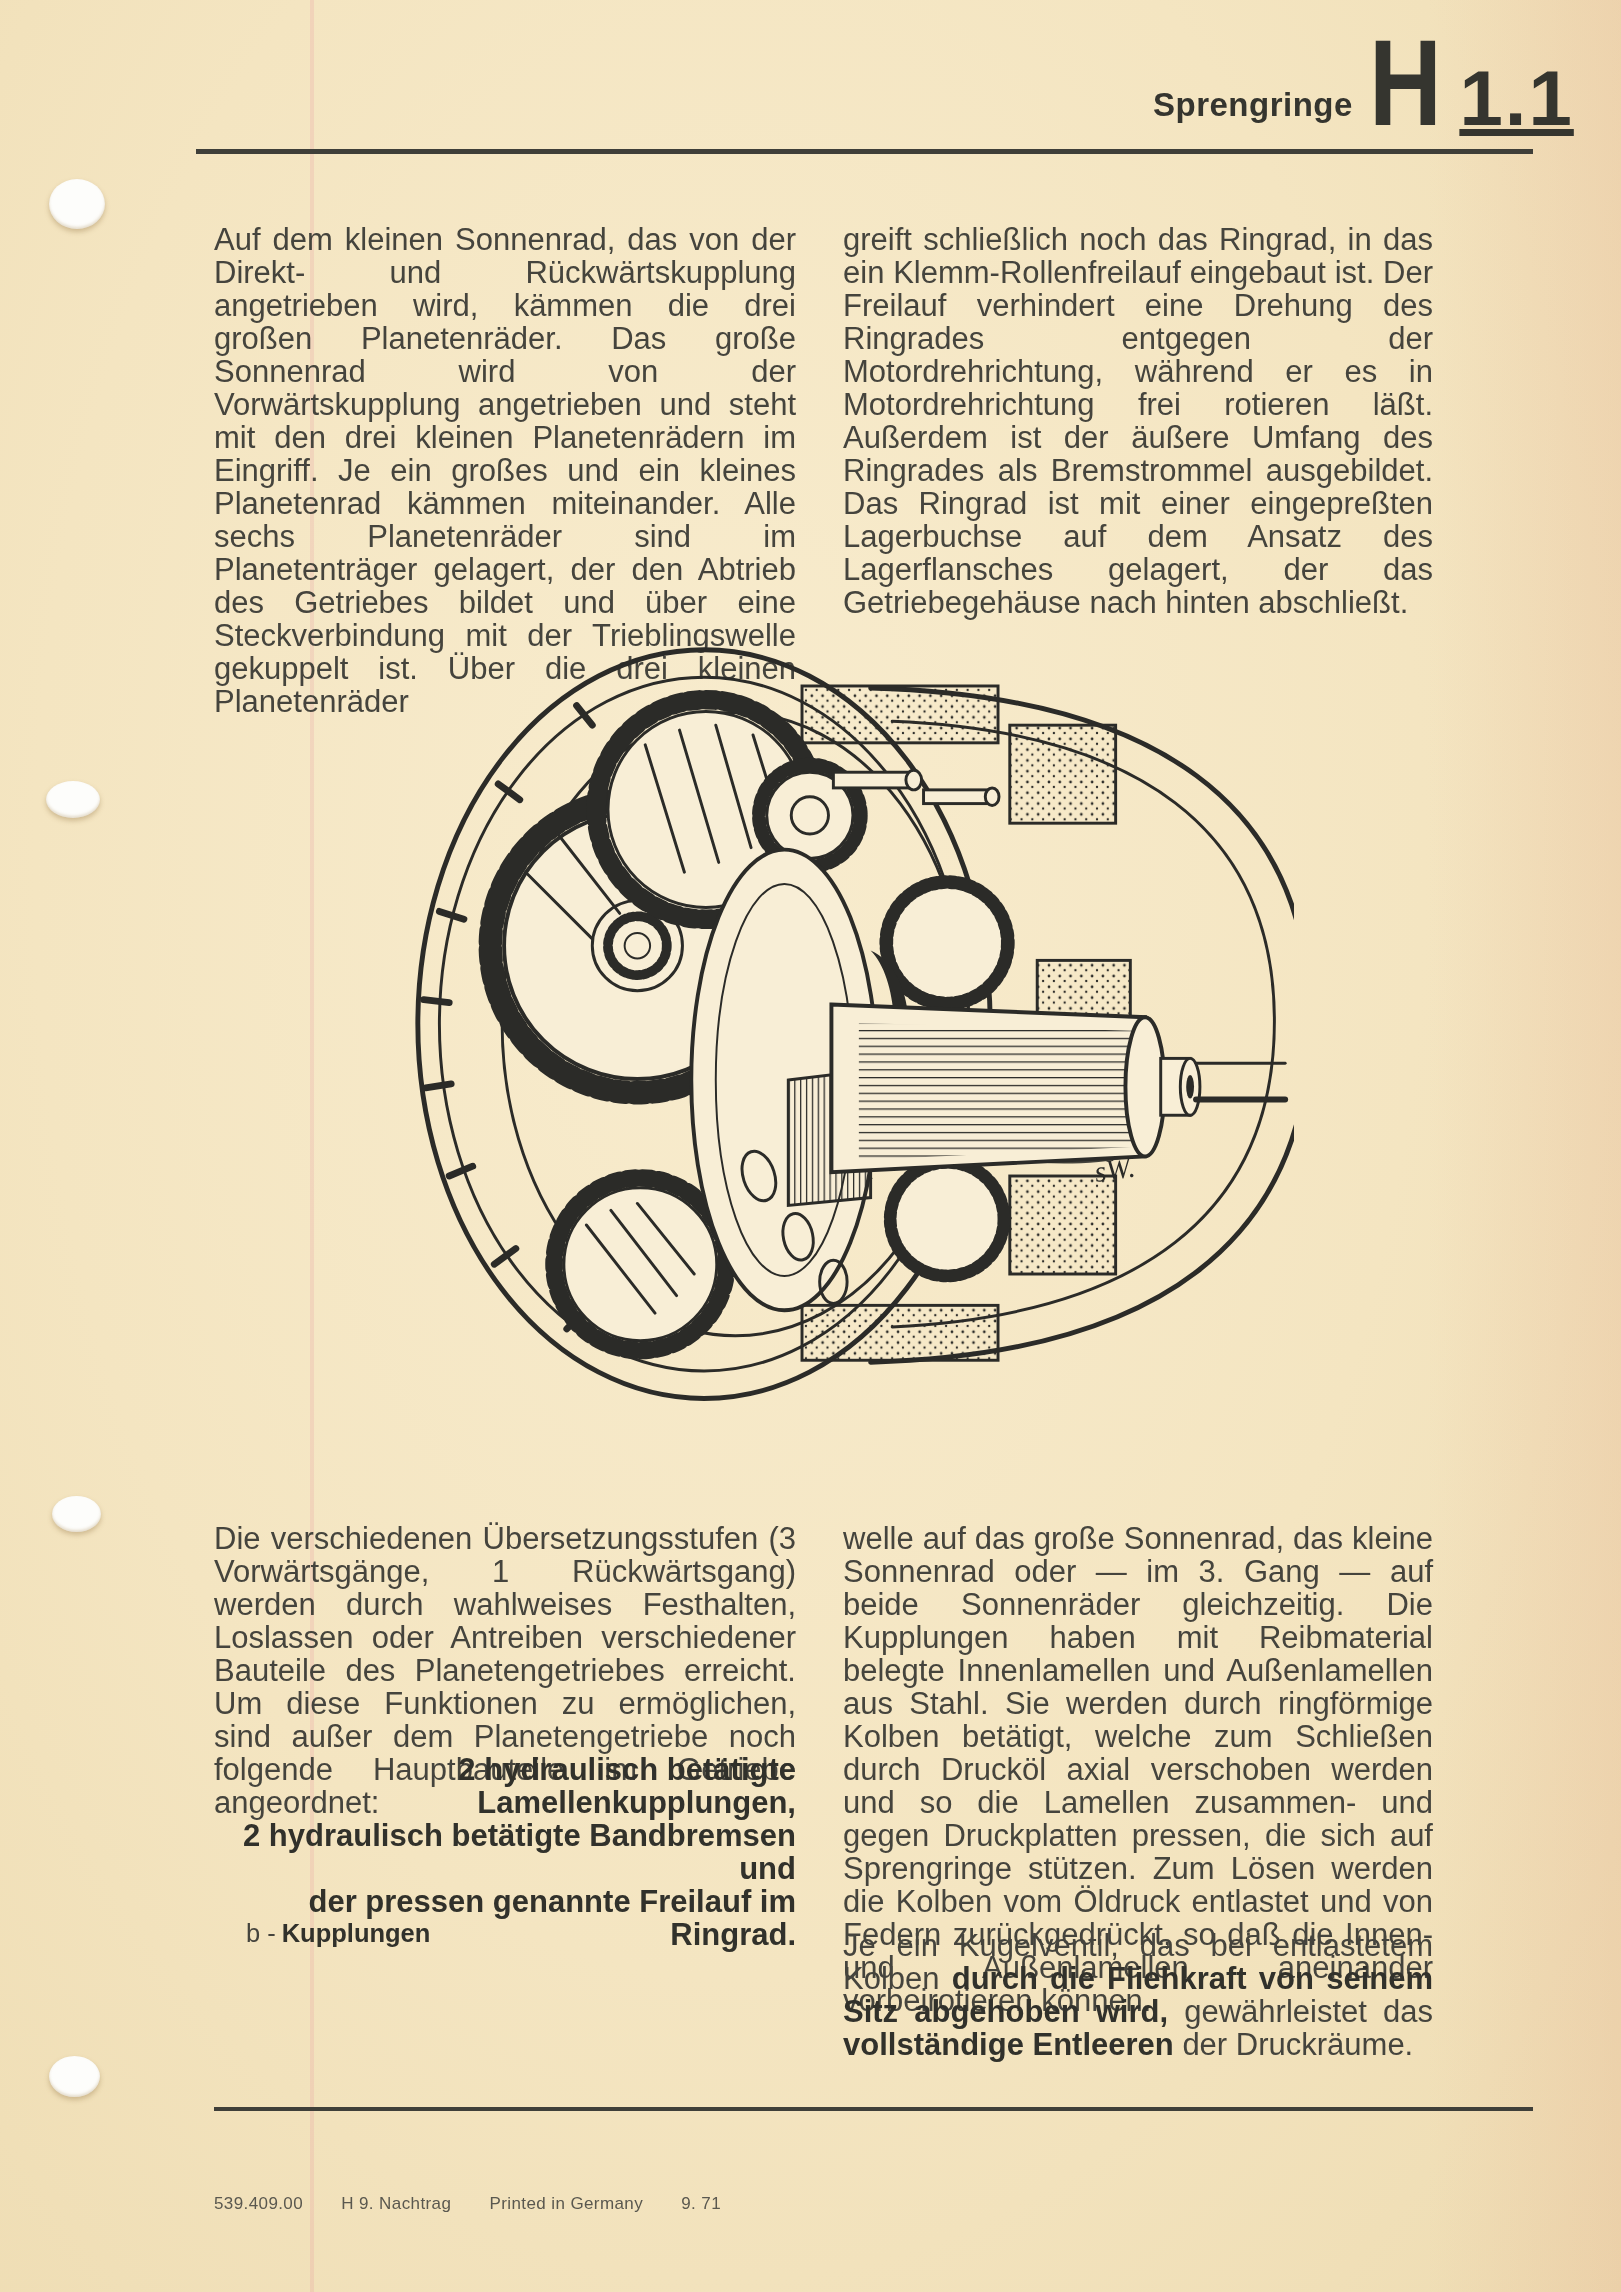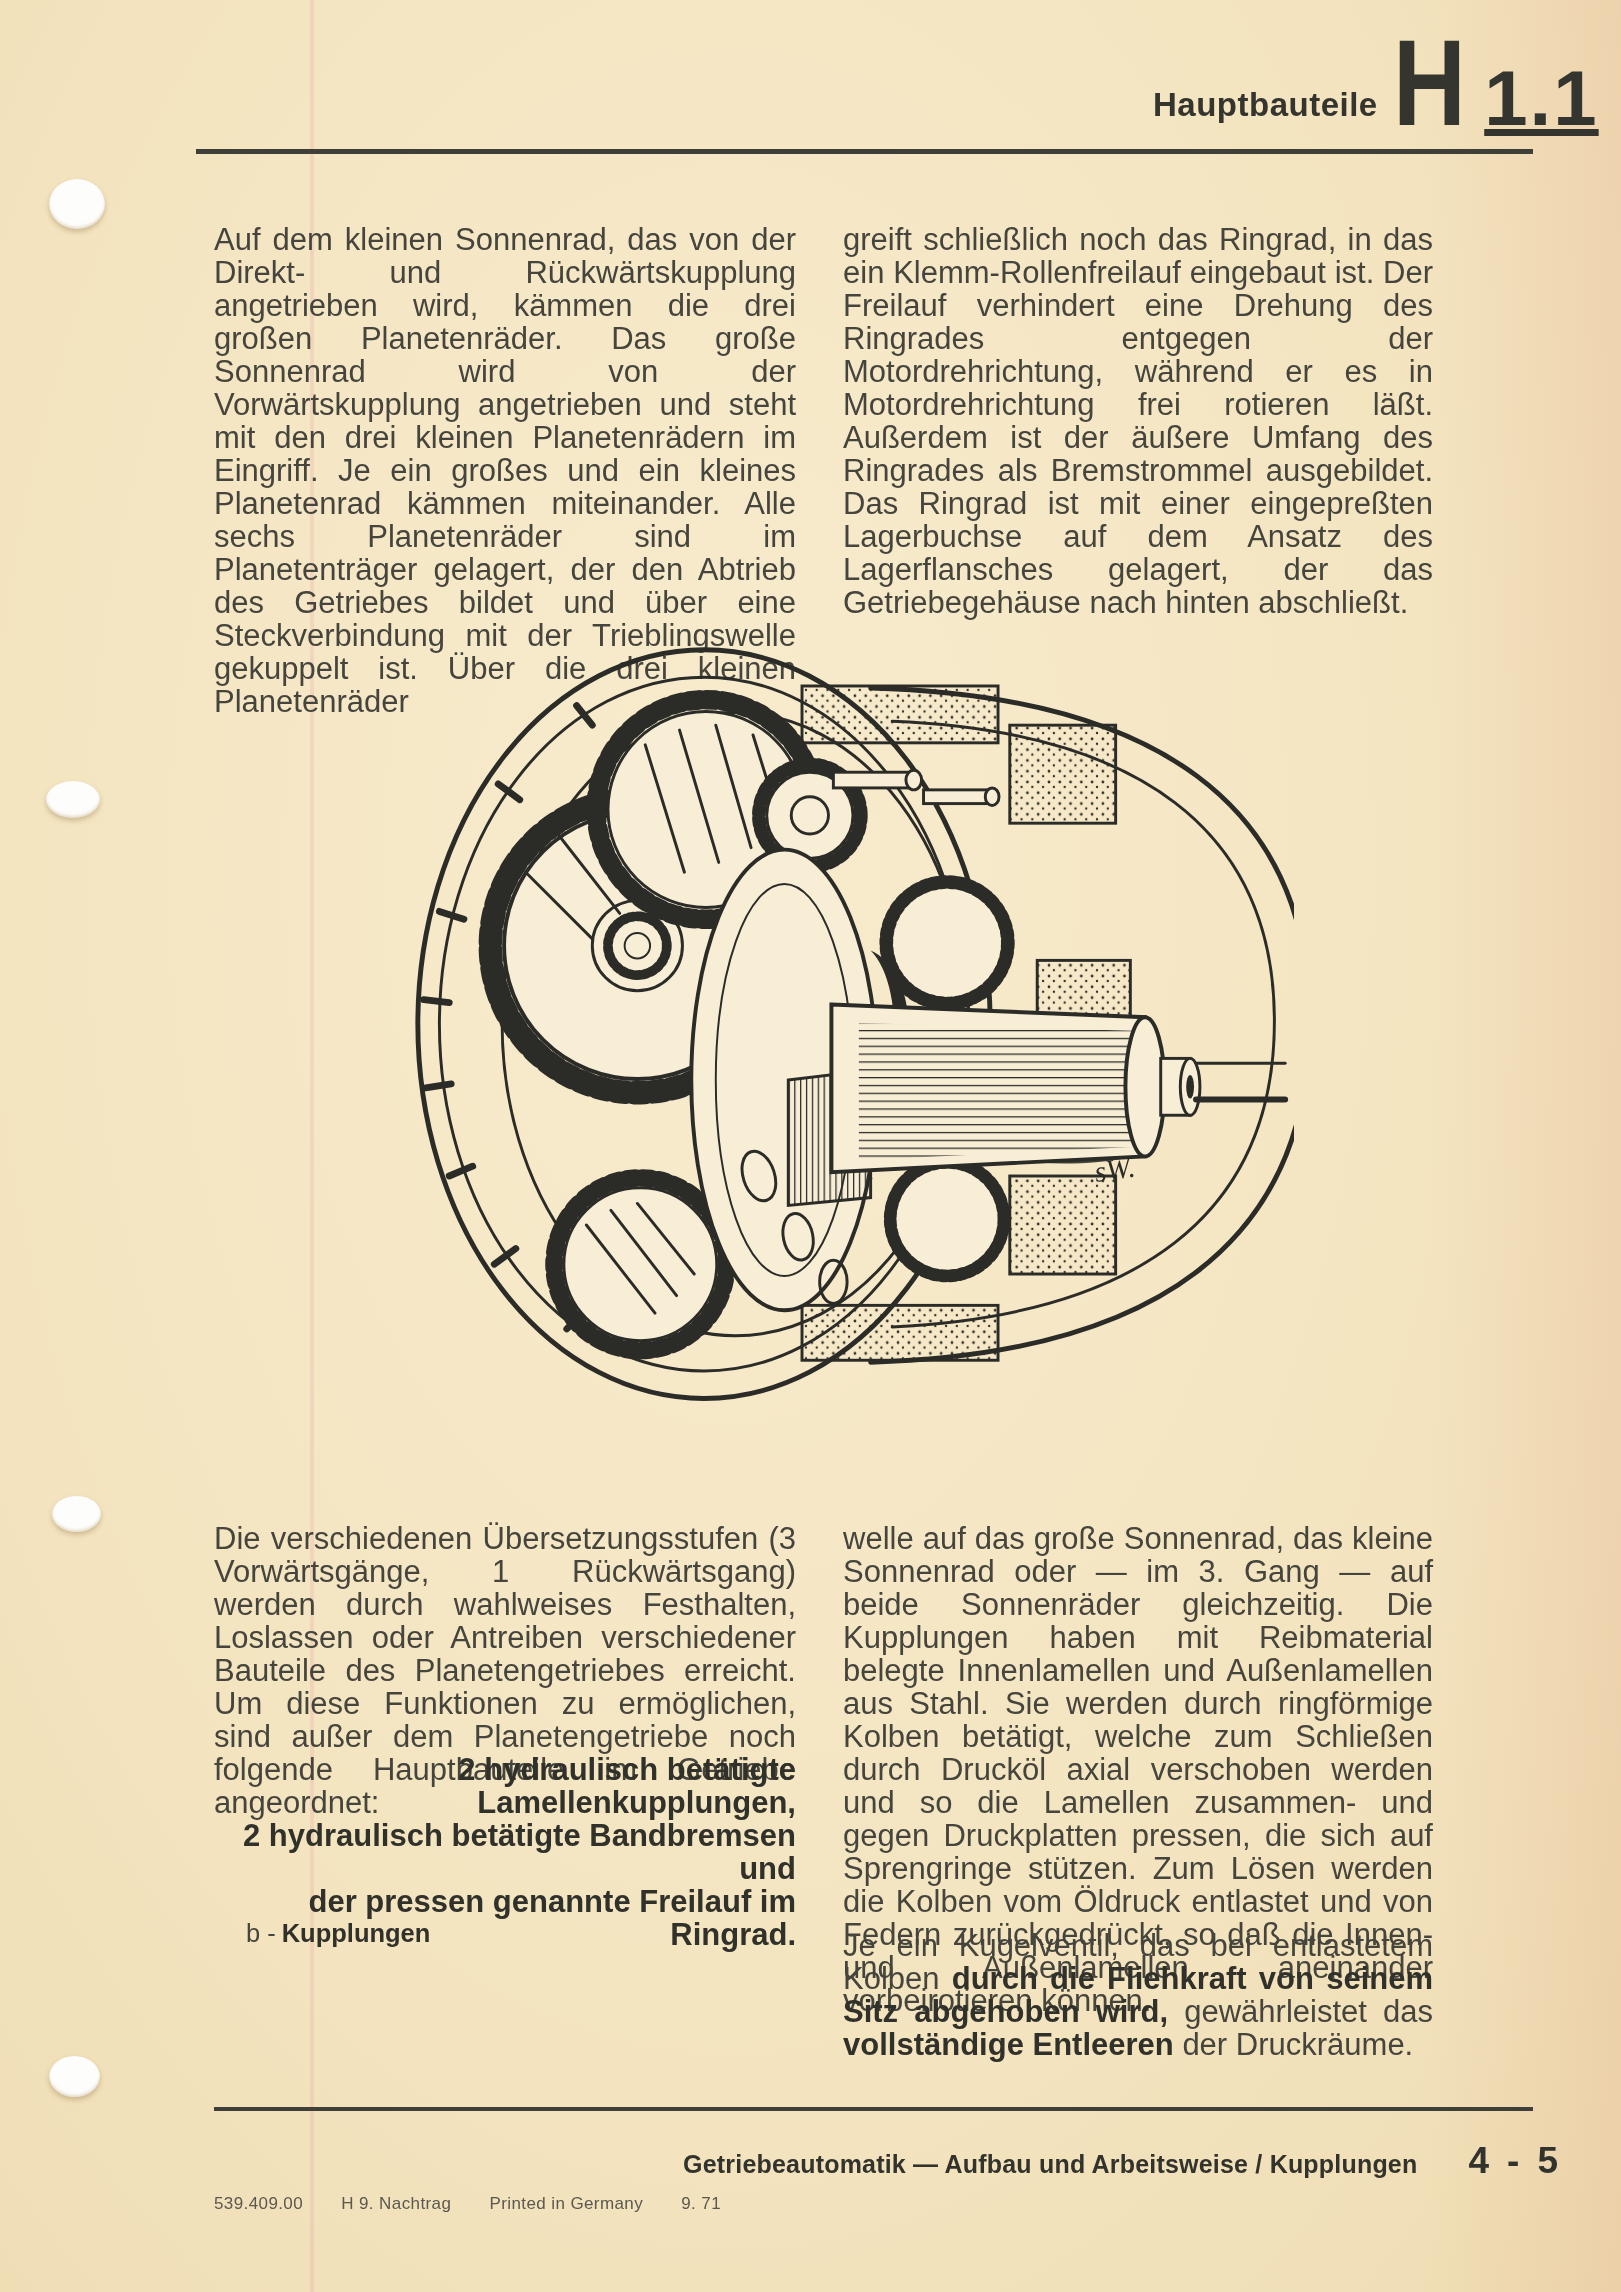--- a/index.html
+++ b/index.html
@@ -48,21 +48,21 @@
 
 <div id="page">
 
   <div class="fold"></div>
   <div class="hole hole1"></div>
   <div class="hole hole2"></div>
   <div class="hole hole3"></div>
   <div class="hole hole4"></div>
 
   <div class="hdr">
-    <span class="hdr-label">Hauptbauteile</span>
+    <span class="hdr-label">Sprengringe</span>
     <span class="hdr-letter">H</span>
     <span class="hdr-number">1.1</span>
   </div>
   <div class="rule rule-top"></div>
 
   <div class="col colL" style="top:223px;">Auf dem kleinen Sonnenrad, das von der Direkt- und Rückwärtskupplung angetrieben wird, kämmen die drei großen Planetenräder. Das große Sonnenrad wird von der Vorwärtskupplung angetrieben und steht mit den drei kleinen Planetenrädern im Eingriff. Je ein großes und ein kleines Planetenrad kämmen miteinander. Alle sechs Planetenräder sind im Planetenträger gelagert, der den Abtrieb des Getriebes bildet und über eine Steckverbindung mit der Trieblingswelle gekuppelt ist. Über die drei kleinen Planetenräder</div>
   <div class="col colR" style="top:223px;">greift schließlich noch das Ringrad, in das ein Klemm-Rollenfreilauf eingebaut ist. Der Freilauf verhindert eine Drehung des Ringrades entgegen der Motordrehrichtung, während er es in Motordrehrichtung frei rotieren läßt. Außerdem ist der äußere Umfang des Ringrades als Bremstrommel ausgebildet. Das Ringrad ist mit einer eingepreßten Lagerbuchse auf dem Ansatz des Lagerflansches gelagert, der das Getriebegehäuse nach hinten abschließt.</div>
 
   <div class="illus">
     <svg viewBox="0 0 902 820" width="884" height="804">
@@ -173,24 +173,20 @@
   <div class="col colL subhead" style="top:1917px;">
     <span>b -</span><span class="title">Kupplungen</span>
   </div>
 
   <div class="col colR" style="top:1522px;">welle auf das große Sonnenrad, das kleine Sonnenrad oder — im 3. Gang — auf beide Sonnenräder gleichzeitig. Die Kupplungen haben mit Reibmaterial belegte Innenlamellen und Außenlamellen aus Stahl. Sie werden durch ringförmige Kolben betätigt, welche zum Schließen durch Drucköl axial verschoben werden und so die Lamellen zusammen- und gegen Druckplatten pressen, die sich auf Sprengringe stützen. Zum Lösen werden die Kolben vom Öldruck entlastet und von Federn zurückgedrückt, so daß die Innen- und Außenlamellen aneinander vorbeirotieren können.</div>
   <div class="col colR" style="top:1929px;">
     <span>Je ein Kugelventil, das bei entlastetem Kolben </span><span class="b">durch die Fliehkraft von seinem Sitz abgehoben wird,</span><span> gewährleistet das </span><span class="b">vollständige Entleeren</span><span> der Druckräume.</span>
   </div>
 
   <div class="rule rule-bottom"></div>
-  <div class="footer-row">
-    <span class="footer-title">Getriebeautomatik — Aufbau und Arbeitsweise / Kupplungen</span>
-    <span class="footer-page">4 - 5</span>
-  </div>
   <div class="imprint">
     <span>539.409.00</span>
     <span>H 9. Nachtrag</span>
     <span>Printed in Germany</span>
     <span>9. 71</span>
   </div>
 
 </div>
 
 

